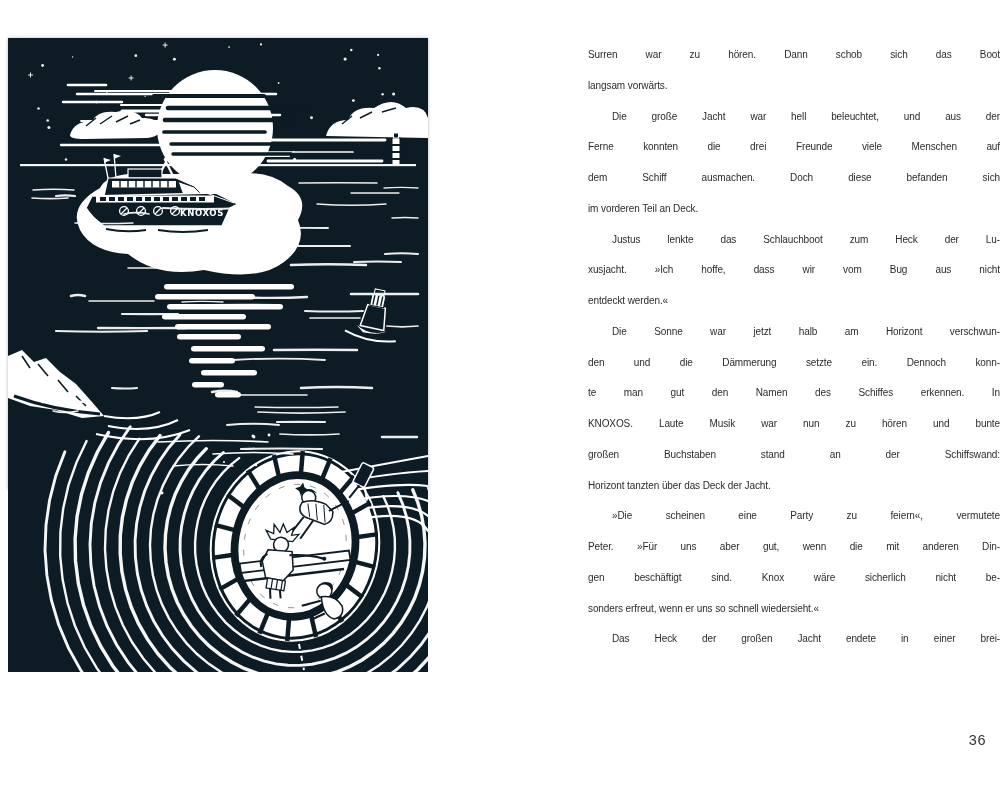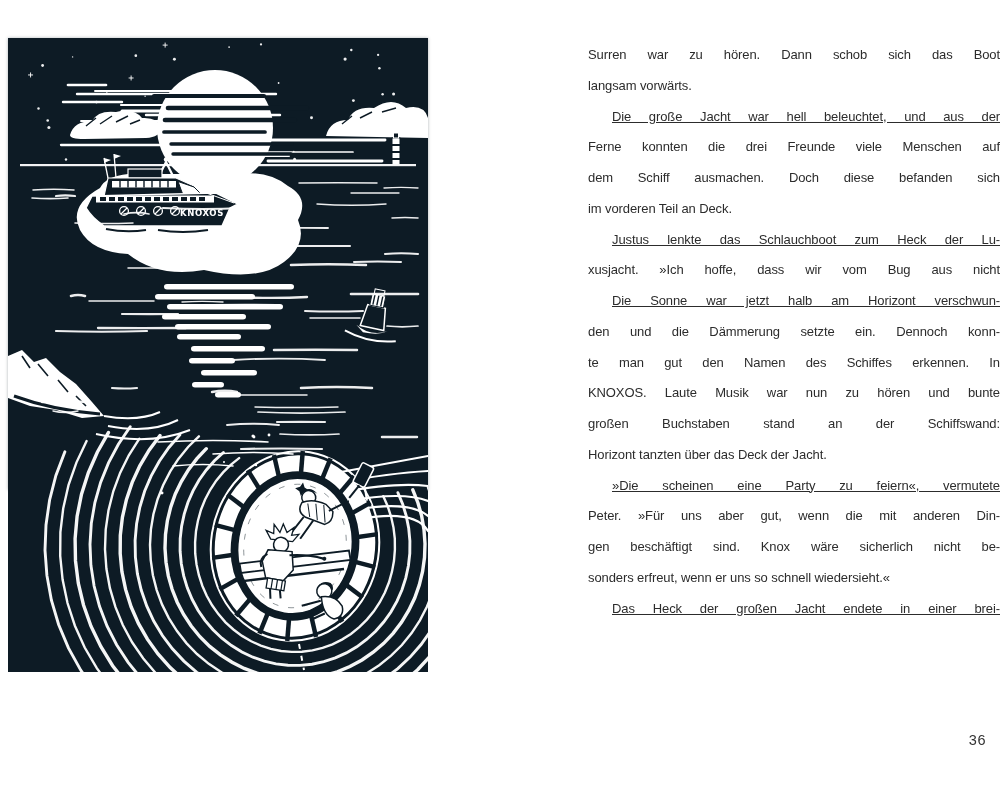--- a/index.html
+++ b/index.html
@@ -11,27 +11,27 @@
   .art-wrap{
     position:absolute;left:8px;top:38px;width:420px;height:452px;
     box-shadow:0 0 3px rgba(30,40,50,.35);
   }
   .art-wrap svg{display:block;width:420px;height:634px;}
   .text-col{
     position:absolute;left:588px;top:40px;width:412px;
     color:#2c2c2c;
   }
   .line{
-    font-size:13px;line-height:30.75px;height:30.75px;overflow:hidden;
+    font-size:10px;line-height:30.75px;height:30.75px;overflow:hidden;
     letter-spacing:-0.1px;
     text-align:justify;
     text-align-last:justify;
   }
   .line.endp{text-align-last:left;}
-  .line.ind{text-indent:24px;text-decoration:underline;}
+  .line.ind{text-indent:24px;}
   .pageno{
     position:absolute;right:14px;top:732px;
     font-size:14.5px;color:#333;letter-spacing:.5px;
   }
 </style>
 </head>
 <body>
 
 <div class="page">
 
@@ -331,20 +331,21 @@
 
   <div class="text-col" id="text-column" style="color: rgb(44, 44, 44);">
       <div class="line">Surren war zu hören. Dann schob sich das Boot</div>
       <div class="line endp">langsam vorwärts.</div>
       <div class="line ind">Die große Jacht war hell beleuchtet, und aus der</div>
       <div class="line">Ferne konnten die drei Freunde viele Menschen auf</div>
       <div class="line">dem Schiff ausmachen. Doch diese befanden sich</div>
       <div class="line endp">im vorderen Teil an Deck.</div>
       <div class="line ind">Justus lenkte das Schlauchboot zum Heck der Lu-</div>
       <div class="line">xusjacht. »Ich hoffe, dass wir vom Bug aus nicht</div>
+      <div class="line endp">entdeckt werden.«</div>
       <div class="line ind">Die Sonne war jetzt halb am Horizont verschwun-</div>
       <div class="line">den und die Dämmerung setzte ein. Dennoch konn-</div>
       <div class="line">te man gut den Namen des Schiffes erkennen. In</div>
       <div class="line">KNOXOS. Laute Musik war nun zu hören und bunte</div>
       <div class="line">großen Buchstaben stand an der Schiffswand:</div>
       <div class="line endp">Horizont tanzten über das Deck der Jacht.</div>
       <div class="line ind">»Die scheinen eine Party zu feiern«, vermutete</div>
       <div class="line">Peter. »Für uns aber gut, wenn die mit anderen Din-</div>
       <div class="line">gen beschäftigt sind. Knox wäre sicherlich nicht be-</div>
       <div class="line endp">sonders erfreut, wenn er uns so schnell wiedersieht.«</div>

